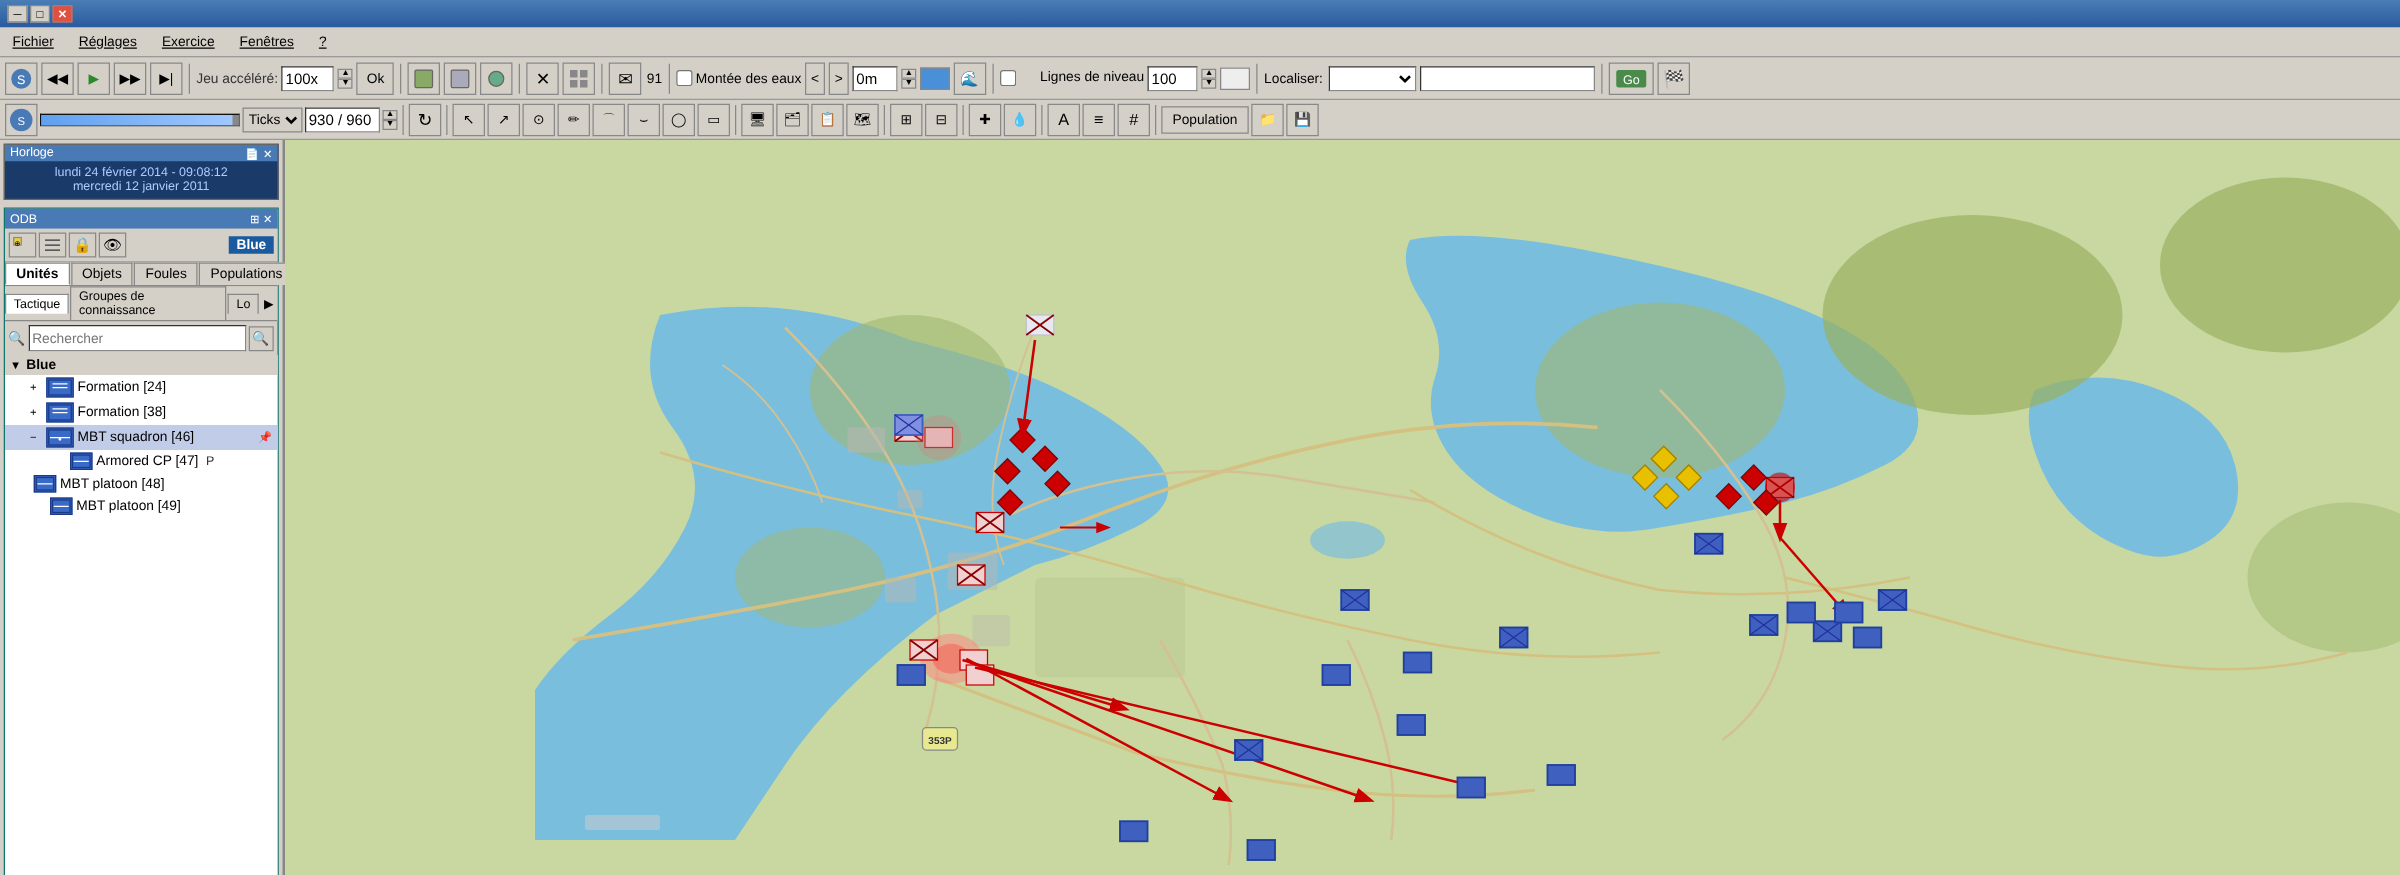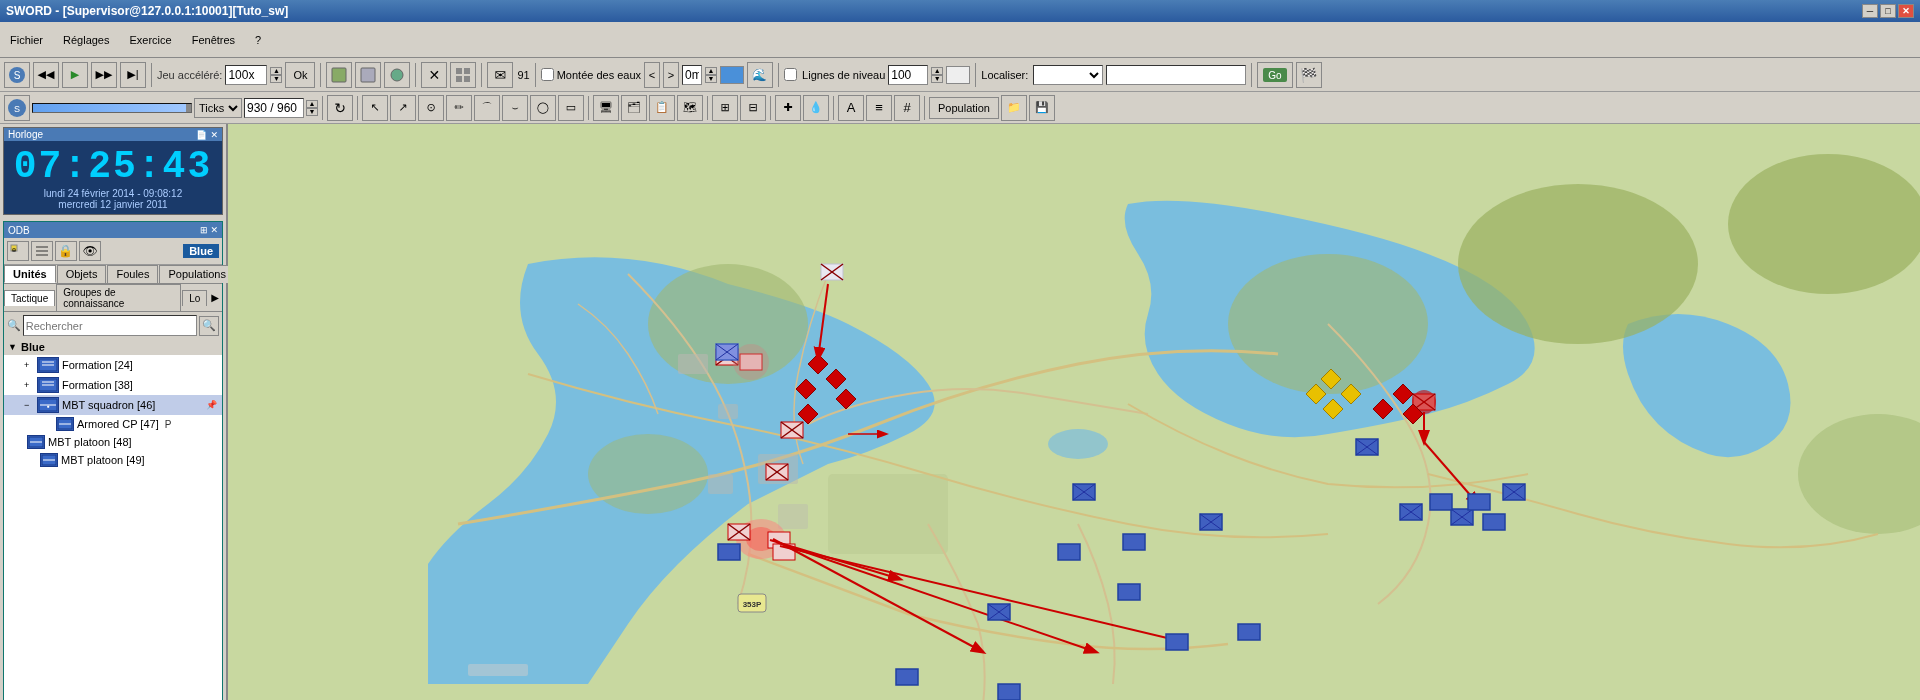--- a/index.html
+++ b/index.html
@@ -25,27 +25,28 @@
       border: 1px solid #888;
       font-size: 9px;
       display: flex; align-items: center; justify-content: center;
       cursor: pointer; color: #000;
     }
     #titlebar .win-btn.close { background: #e05040; color: white; }
 
     
     #menubar {
       background: #d4d0c8;
-      height: 36px;
+      height: 24px;
       display: flex;
       align-items: center;
       padding: 0 4px;
       border-bottom: 1px solid #888;
       font-size: 11px;
       gap: 8px;
+      text-decoration: underline;
     }
     .menu-item { padding: 1px 6px; cursor: pointer; }
 
     
     #toolbar1 {
       background: #d4d0c8;
       height: 34px;
       display: flex;
       align-items: center;
       padding: 0 4px;
@@ -333,21 +334,20 @@
       background: #d4d0c8;
       border: 1px solid #888;
       font-size: 11px;
       cursor: pointer;
     }
   </style>
 </head>
 <body>
 
 <div id="titlebar">
-  <span class="title">SWORD - [Supervisor@127.0.0.1:10001][Tuto_sw]</span>
   <div class="win-controls">
     <div class="win-btn">─</div>
     <div class="win-btn">□</div>
     <div class="win-btn close">✕</div>
   </div>
 </div>
 
 <div id="menubar">
   <span class="menu-item">Fichier</span>
   <span class="menu-item">Réglages</span>
@@ -412,31 +412,31 @@
   <div class="tb-btn" style="font-size:14px;">✉</div>
   <span style="font-size:11px; margin-left:1px;">91</span>
   <div class="tb-sep"></div>
 
   <label style="display:flex;align-items:center;gap:3px;">
     <input type="checkbox" style="">
     <span>Montée des eaux</span>
   </label>
   <div class="tb-btn" style="width:16px;">&lt;</div>
   <div class="tb-btn" style="width:16px;">&gt;</div>
-  <input class="tb-input" style="width: 20px;" value="0m">
+  <input class="tb-input" style="width: 36px;" value="0m">
   <div style="display:flex;flex-direction:column;">
     <div class="spin-btn">▲</div>
     <div class="spin-btn">▼</div>
   </div>
 
   <div class="color-swatch" style="background:#4a90d9;"></div>
   <div class="tb-btn" style="font-size:12px;">🌊</div>
   <div class="tb-sep"></div>
 
-  <label style="display:flex;align-items:center;gap:5px;">
+  <label style="display:flex;align-items:flex-start;gap:19px;">
     <input type="checkbox" style="">
     <span>Lignes de niveau</span>
   </label>
   <input class="tb-input" style="width: 40px;" value="100">
   <div style="display:flex;flex-direction:column;">
     <div class="spin-btn">▲</div>
     <div class="spin-btn">▼</div>
   </div>
 
   <div class="color-swatch" style="background:#eee;"></div>
@@ -524,21 +524,20 @@
   <div id="left-panel">
 
     <div id="clock-widget">
       <div class="widget-title">
         <span>Horloge</span>
         <span style="display:flex;gap:3px;">
           <span class="widget-icon">📄</span>
           <span class="widget-icon">✕</span>
         </span>
       </div>
-      <div id="clock-time">07:25:43</div>
       <div id="clock-date1">lundi 24 février 2014 - 09:08:12</div>
       <div id="clock-date2">mercredi 12 janvier 2011</div>
     </div>
 
     <div id="odb-widget">
       <div class="widget-title">
         <span>ODB</span>
         <span style="display:flex;gap:3px;">
           <span class="widget-icon">⊞</span>
           <span class="widget-icon">✕</span>

